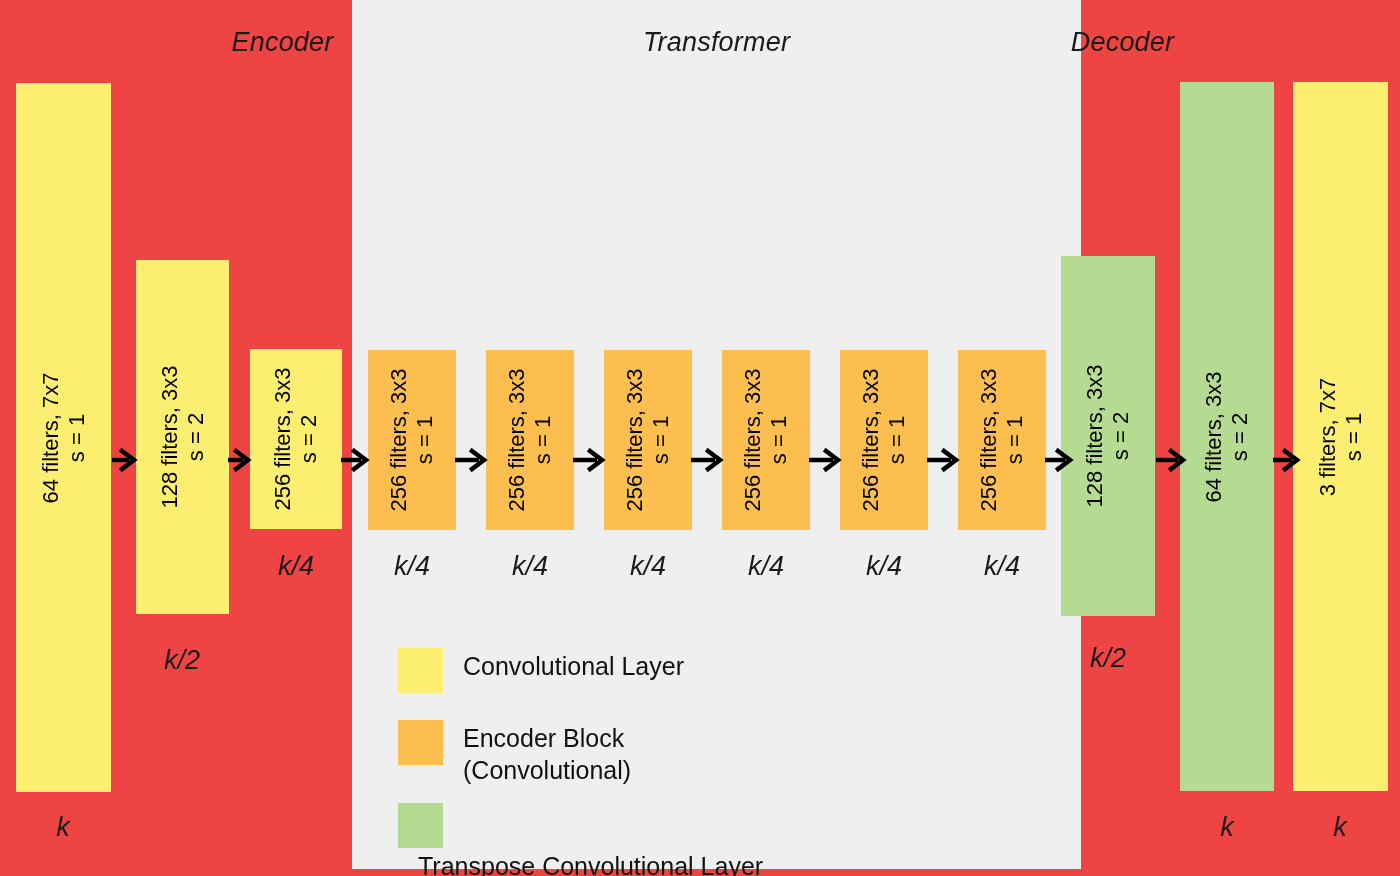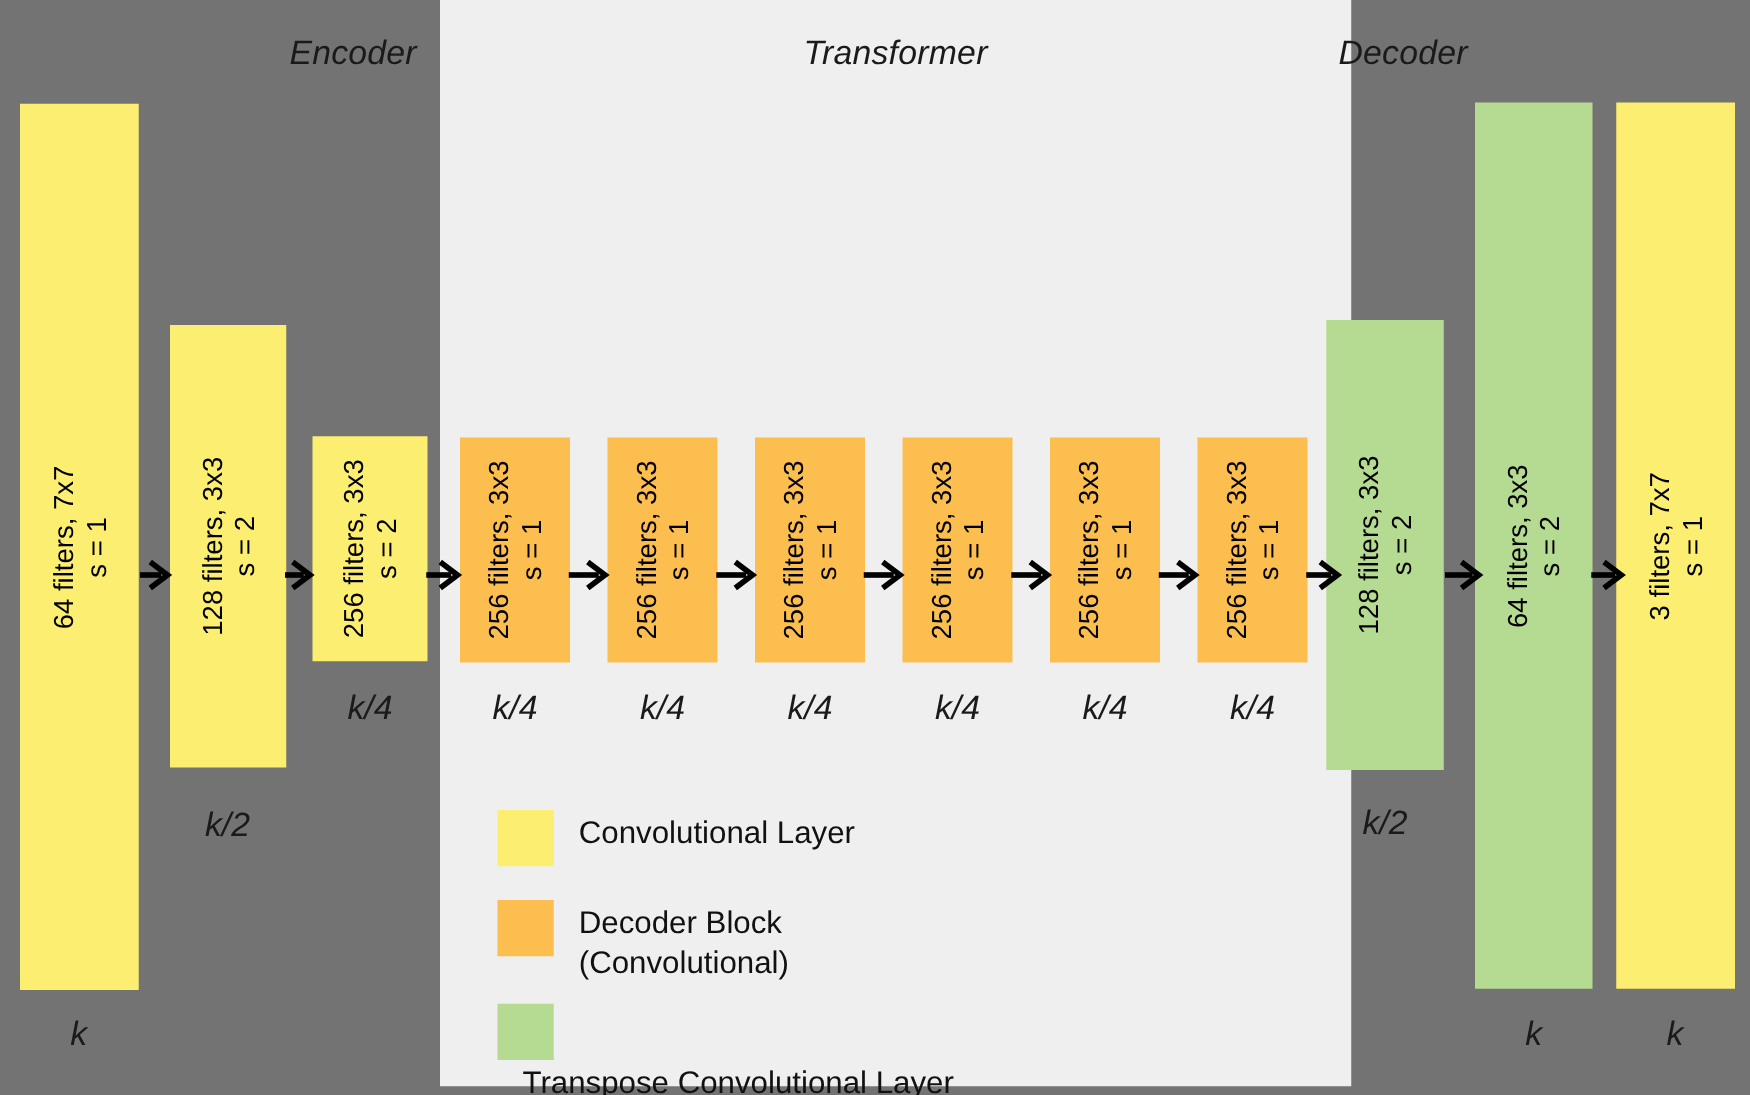--- a/index.html
+++ b/index.html
@@ -4,21 +4,21 @@
 <style>
   html,body{margin:0;padding:0;background:#ffffff;}
   body{
     font-family:"Liberation Sans", sans-serif;
     -webkit-font-smoothing:antialiased;
   }
   #canvas{
     position:relative;
     width:1400px;
     height:876px;
-    background:#737373;
+    background:#ef4444;
     overflow:hidden;
   }
 
   
   .region-bg{
     position:absolute;
     background:#efefef;
   }
 
   
@@ -272,21 +272,21 @@
 
   <div class="legend" style="left:398px; top:648px; width:520px; height:200px;">
 
     <div class="legend-row" style="left:0px; top:0px;">
       <div class="legend-swatch" style="background:#FCEE70;"></div>
       <div class="legend-text">Convolutional Layer</div>
     </div>
 
     <div class="legend-row" style="left:0px; top:72px;">
       <div class="legend-swatch" style="background:#FBBE4F;"></div>
-      <div class="legend-text">Decoder Block
+      <div class="legend-text">Encoder Block
 (Convolutional)</div>
     </div>
 
     <div class="legend-row" style="left:0px; top:155px;flex-direction:column;">
       <div class="legend-swatch" style="background:#B5DB92;"></div>
       <div class="legend-text">Transpose Convolutional Layer</div>
     </div>
 
   </div>
 

